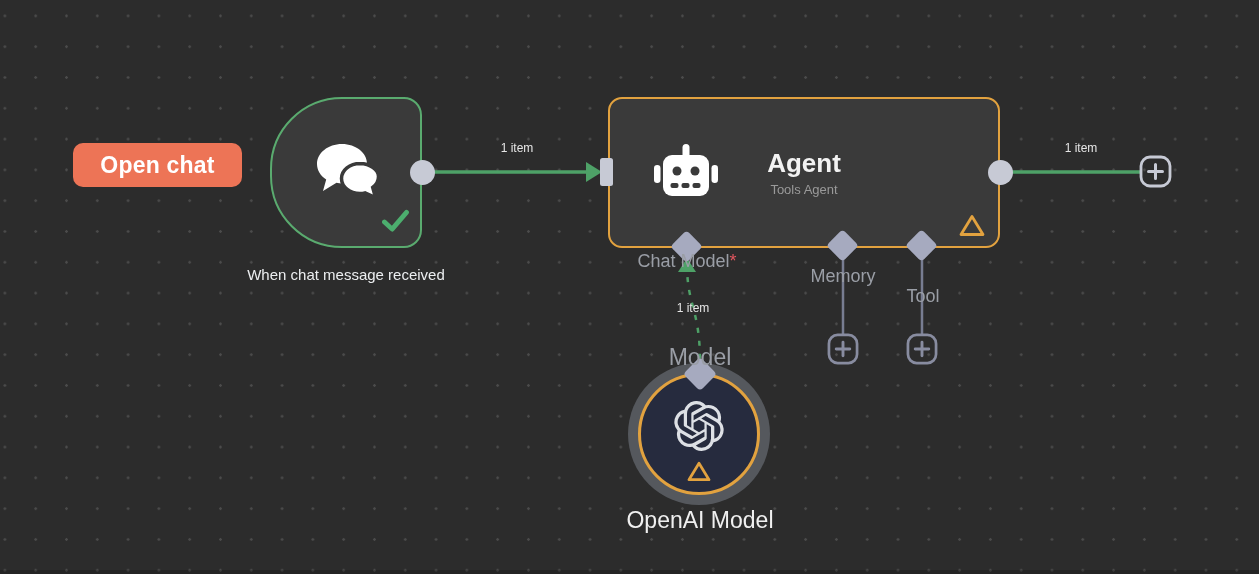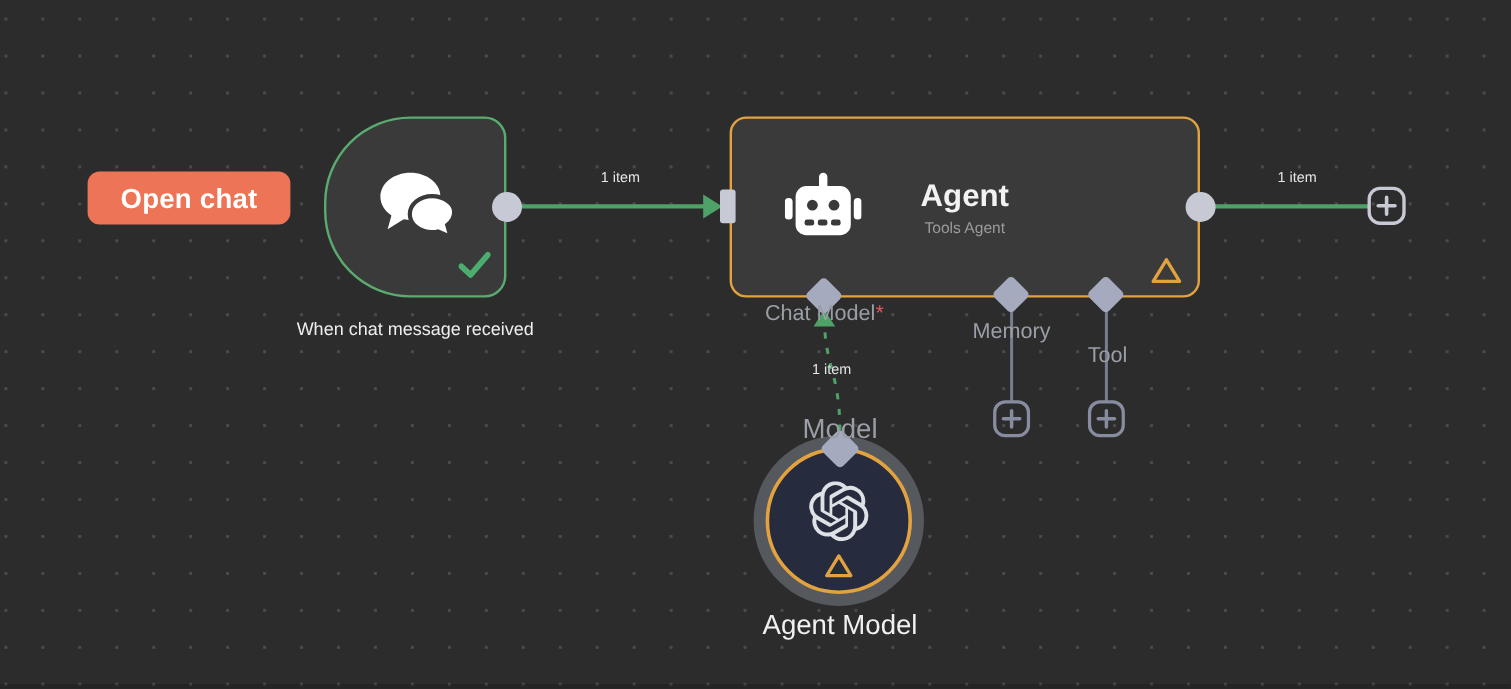--- a/index.html
+++ b/index.html
@@ -154,16 +154,16 @@
   <div class="abs openai-ring">
     <div class="openai-inner">
       <svg class="openai-logo" viewBox="0 0 24 24">
         <path fill="#dde0e5" d="M22.2819 9.8211a5.9847 5.9847 0 0 0-.5157-4.9108 6.0462 6.0462 0 0 0-6.5098-2.9A6.0651 6.0651 0 0 0 4.9807 4.1818a5.9847 5.9847 0 0 0-3.9977 2.9 6.0462 6.0462 0 0 0 .7427 7.0966 5.98 5.98 0 0 0 .511 4.9107 6.051 6.051 0 0 0 6.5146 2.9001A5.9847 5.9847 0 0 0 13.2599 24a6.0557 6.0557 0 0 0 5.7718-4.2058 5.9894 5.9894 0 0 0 3.9977-2.9001 6.0557 6.0557 0 0 0-.7475-7.073zm-9.022 12.6081a4.4755 4.4755 0 0 1-2.8764-1.0408l.1419-.0804 4.7783-2.7582a.7948.7948 0 0 0 .3927-.6813v-6.7369l2.02 1.1686a.071.071 0 0 1 .038.0615v5.5826a4.504 4.504 0 0 1-4.4945 4.4849zm-9.6607-4.1254a4.4708 4.4708 0 0 1-.5346-3.0137l.142.0852 4.783 2.7582a.7712.7712 0 0 0 .7806 0l5.8428-3.3685v2.3324a.0804.0804 0 0 1-.0332.0615L9.74 19.9502a4.4992 4.4992 0 0 1-6.1408-1.6464zM2.3408 7.8956a4.485 4.485 0 0 1 2.3655-1.9728V11.6a.7664.7664 0 0 0 .3879.6765l5.8144 3.3543-2.0201 1.1685a.0757.0757 0 0 1-.071 0l-4.8303-2.7865A4.504 4.504 0 0 1 2.3408 7.8956zm16.5963 3.8558L13.1038 8.364 15.1192 7.2a.0757.0757 0 0 1 .071 0l4.8303 2.7913a4.4944 4.4944 0 0 1-.6765 8.1042v-5.6772a.79.79 0 0 0-.407-.667zm2.0107-3.0231l-.142-.0852-4.7735-2.7818a.7759.7759 0 0 0-.7854 0L9.409 9.2297V6.8974a.0662.0662 0 0 1 .0284-.0615l4.8303-2.7866a4.4992 4.4992 0 0 1 6.6802 4.66zM8.3065 12.863l-2.02-1.1638a.0804.0804 0 0 1-.038-.0567V6.0742a4.4992 4.4992 0 0 1 7.3757-3.4537l-.142.0805L8.704 5.459a.7948.7948 0 0 0-.3927.6813zm1.0976-2.3654l2.602-1.4998 2.6069 1.4998v2.9994l-2.5974 1.4997-2.6067-1.4997z"></path>
       </svg>
       <svg class="openai-warning" viewBox="0 0 26 23">
         <path d="M13 2.5 L24 20.5 H2 Z" fill="none" stroke="#e2a23f" stroke-width="3" stroke-linejoin="round"></path>
       </svg>
     </div>
   </div>
-  <div class="abs openai-caption">Agent Model</div>
+  <div class="abs openai-caption">OpenAI Model</div>
 
   <div class="abs bottom-shade"></div>
 </div>
 
 </body></html>

